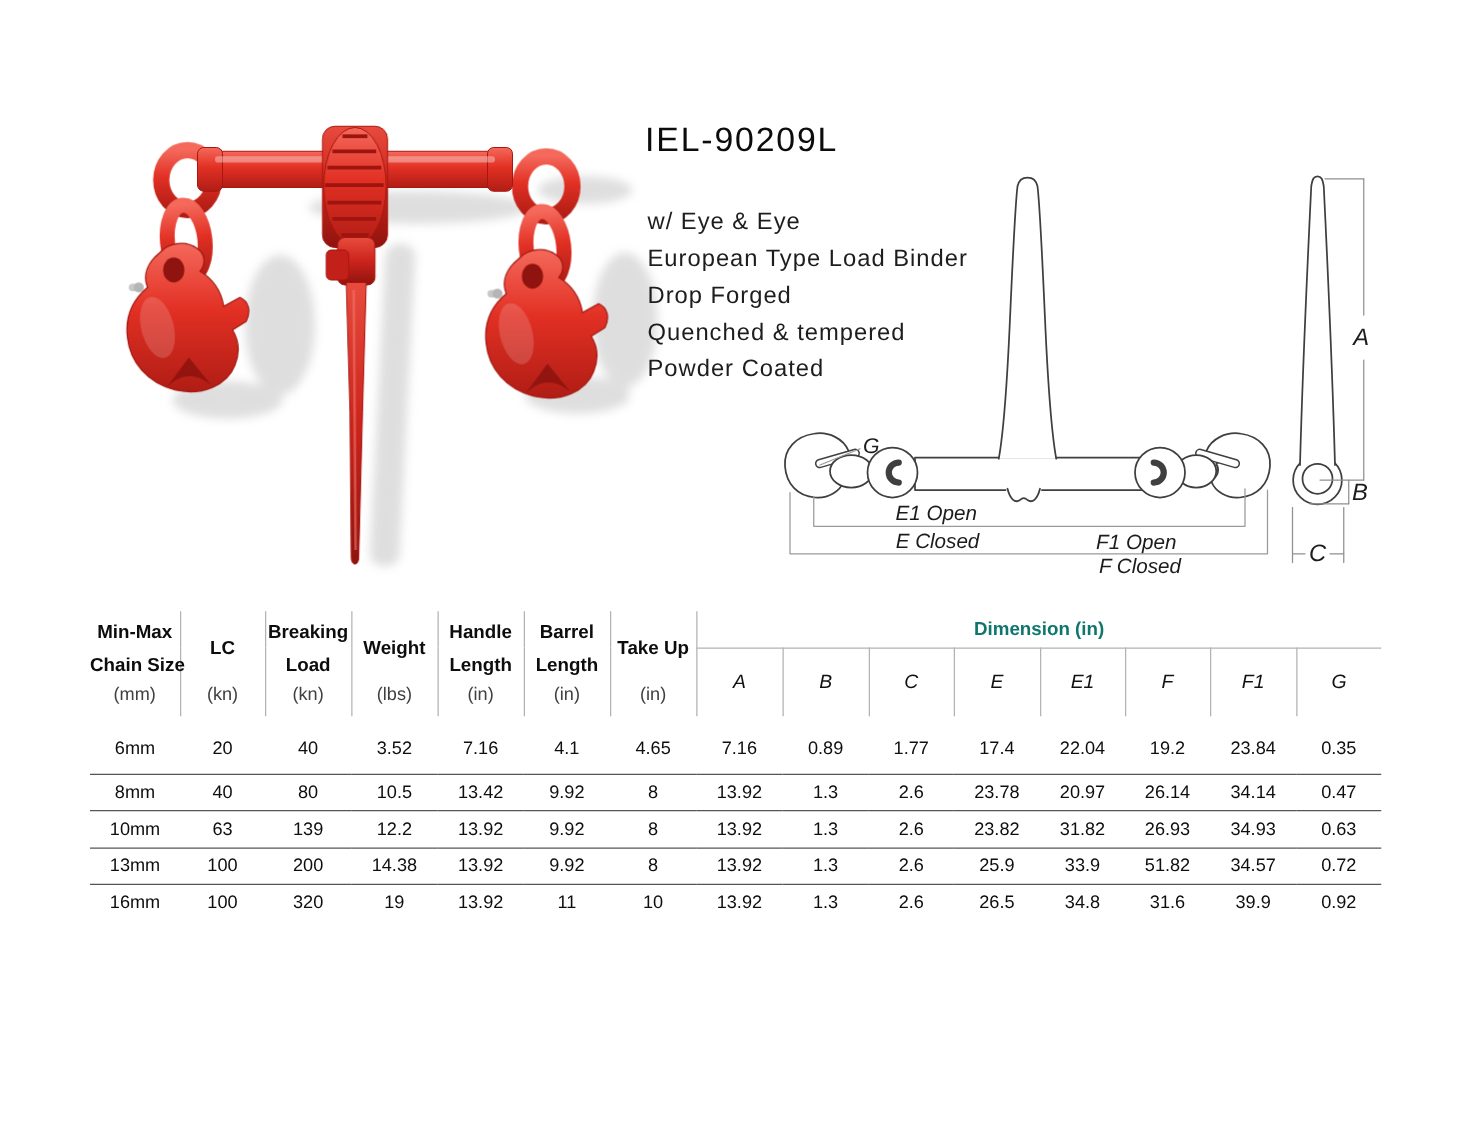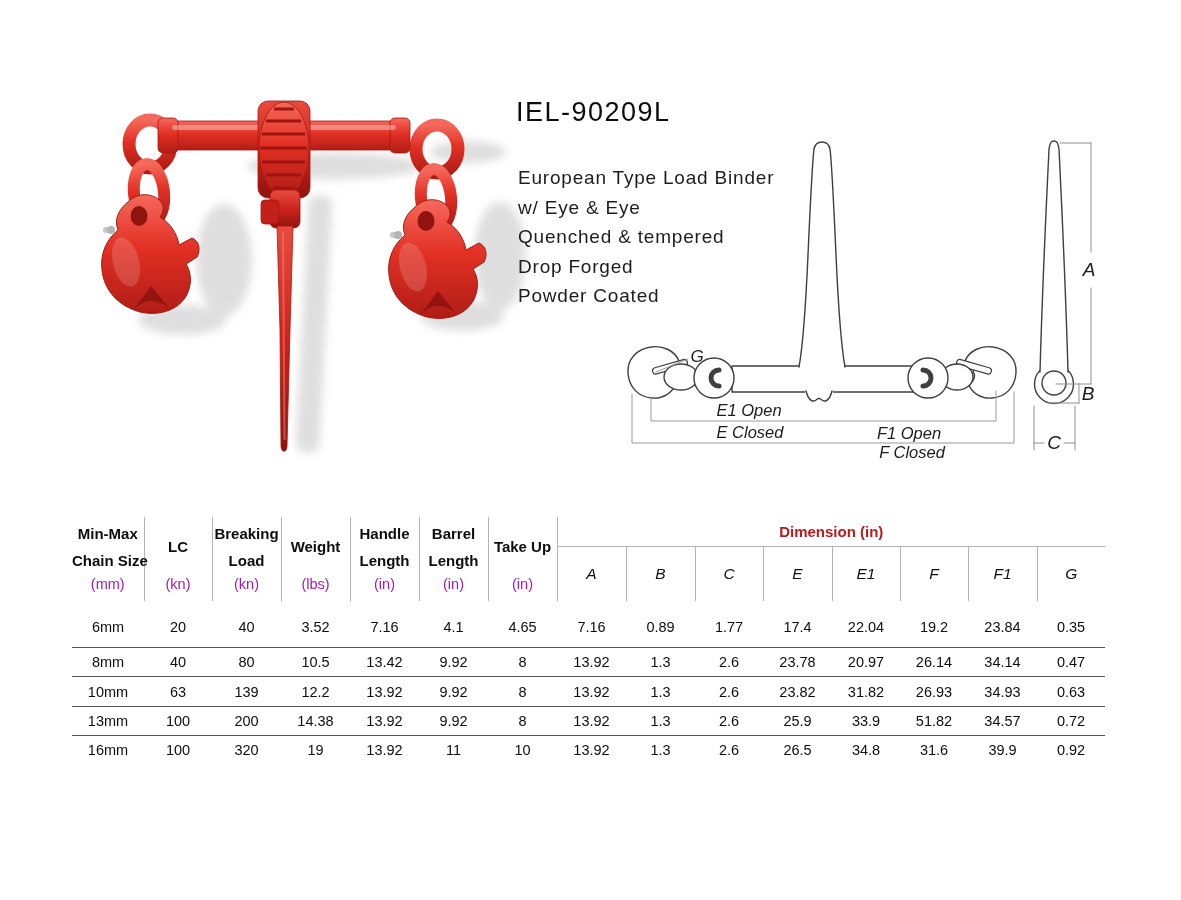--- a/index.html
+++ b/index.html
@@ -7,33 +7,33 @@
           font-family:"Liberation Sans",sans-serif;color:#111;}
   .art{position:absolute;left:0;top:0;width:1181px;height:900px;}
 
   
   .model-title{position:absolute;left:516px;top:97px;font-size:27px;font-weight:500;
                letter-spacing:1.5px;color:#0c0c0c;white-space:nowrap;}
   .desc{position:absolute;left:518px;top:163px;font-size:19px;letter-spacing:.8px;
         color:#1d1d1d;line-height:29.5px;white-space:nowrap;}
 
   
-  table.spec{position:absolute;left:72px;top:517px;width:1033px;border-collapse:collapse;
+  table.spec{position:absolute;left:72px;top:489px;width:1033px;border-collapse:collapse;
              table-layout:fixed;text-align:center;}
   table.spec th,table.spec td{padding:0;margin:0;white-space:nowrap;}
   tr.hr1{height:29px;}
   tr.hr2{height:55px;}
   th.hc{border-right:1.5px solid #b3b3b3;vertical-align:top;font-weight:bold;}
   .hc-in{display:flex;flex-direction:column;height:84px;}
   .h-t{flex:1;display:flex;flex-direction:column;justify-content:center;
        font-weight:bold;font-size:15px;line-height:27px;color:#0d0d0d;}
   .h-t span:empty{display:none;}
-  .h-u{height:25px;font-weight:normal;font-size:14.5px;color:#a21caf;}
+  .h-u{height:25px;font-weight:normal;font-size:14.5px;color:#404040;}
   th.hd{border-bottom:1.5px solid #b3b3b3;font-size:15px;font-weight:bold;
-        vertical-align:middle;color:#b91c1c;}
+        vertical-align:middle;color:#0f766e;}
   th.hs{border-right:1.5px solid #b3b3b3;font-weight:normal;font-style:italic;
         font-size:15.5px;vertical-align:middle;color:#111;}
   th.hs:last-child{border-right:none;}
   tbody.tb td{height:28.4px;font-size:14.5px;color:#0e0e0e;vertical-align:middle;}
   tbody.tb tr:first-child td{height:41px;padding-top:5px;}
   tbody.tb tr + tr td{border-top:1.4px solid #555;}
 </style>
 </head>
 <body>
 
@@ -180,24 +180,24 @@
       <g font-family="Liberation Sans, sans-serif" font-style="italic" font-size="19" fill="#1c1c1c" text-anchor="middle">
         <text x="1089" y="276">A</text>
         <text x="1088" y="400">B</text>
         <text x="1054" y="449">C</text>
       </g>
     </g>
   </svg>
 
   <div class="model-title">IEL-90209L</div>
   <div class="desc">
+    <div>w/ Eye &amp; Eye</div>
     <div>European Type Load Binder</div>
-    <div>w/ Eye &amp; Eye</div>
+    <div>Drop Forged</div>
     <div>Quenched &amp; tempered</div>
-    <div>Drop Forged</div>
     <div>Powder Coated</div>
   </div>
 
   <table class="spec">
     <colgroup>
       <col style="width:72px">
         <col style="width:68px">
         <col style="width:69px">
         <col style="width:69px">
       <col style="width:69px">

